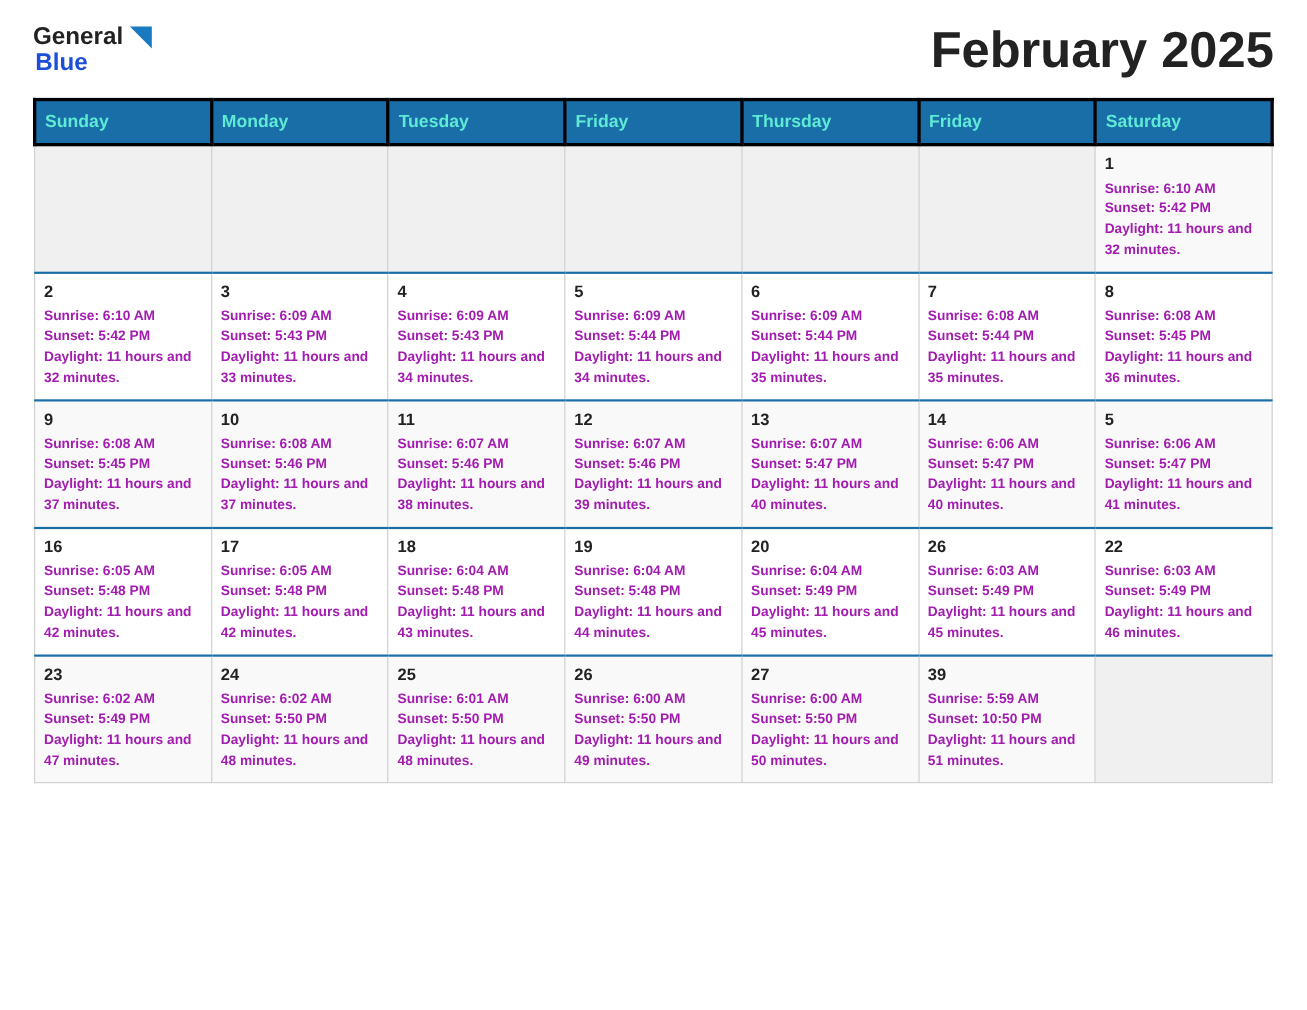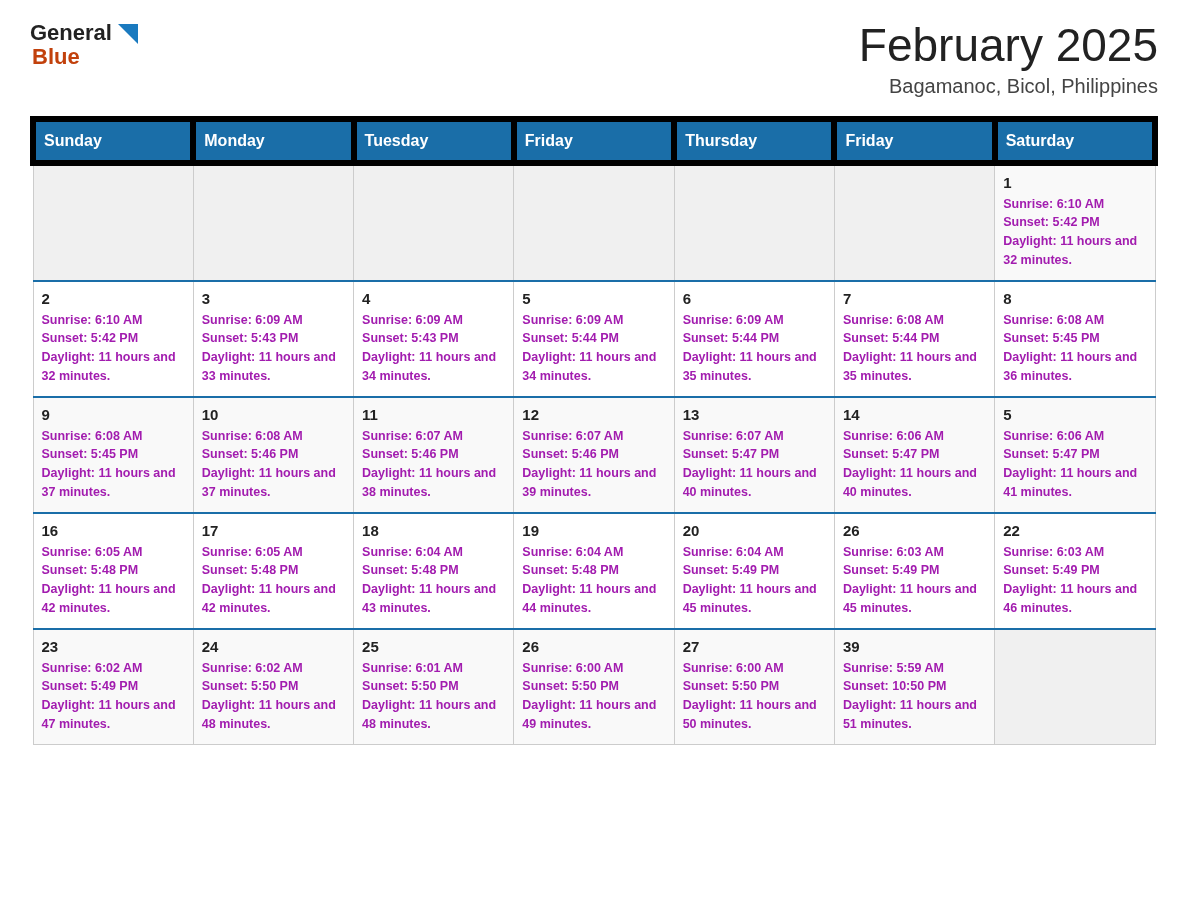--- a/index.html
+++ b/index.html
@@ -22,63 +22,63 @@
       align-items: center;
     }
     .logo-text-general {
       font-size: 22px;
       font-weight: bold;
       color: #222;
     }
     .logo-text-blue {
       font-size: 22px;
       font-weight: bold;
-      color: #c2410c;
+      color: #1d4ed8;
     }
     .logo-icon {
       width: 28px;
       height: 28px;
       margin-left: 2px;
     }
     .logo-wrapper {
       display: flex;
       flex-direction: column;
     }
     .logo-top-row {
       display: flex;
       align-items: flex-start;
     }
     .title-section {
       text-align: right;
     }
     .title-section h1 {
       font-size: 46px;
-      font-weight: normal;
+      font-weight: bold;
       color: #222;
       line-height: 1.1;
     }
     .title-section h2 {
       font-size: 20px;
       font-weight: normal;
       color: #444;
       margin-top: 4px;
     }
     .calendar {
       width: 100%;
       border-collapse: collapse;
       border: 1px solid #ccc;
     }
     .calendar thead tr th {
       background-color: #1a6ea8;
-      color: #ffffff;
+      color: #5eead4;
       font-size: 16px;
       font-weight: bold;
       padding: 10px 8px;
       text-align: left;
-      border: 6px solid #000000;
+      border: 3px solid #000000;
     }
     .calendar tbody tr td {
       vertical-align: top;
       padding: 8px 8px 10px 8px;
       border: 1px solid #ccc;
       width: calc(100% / 7);
       min-height: 110px;
       font-size: 13px;
       color: #222;
       background: #fff;
@@ -119,21 +119,20 @@
         <span class="logo-text-general">General</span>
         <svg class="logo-icon" viewBox="0 0 28 28" xmlns="http://www.w3.org/2000/svg">
           <polygon points="4,4 24,4 24,24" fill="#1a7abf"></polygon>
         </svg>
       </div>
       <span class="logo-text-blue" style="margin-top:-4px; margin-left:2px;">Blue</span>
     </div>
   </div>
   <div class="title-section">
     <h1>February 2025</h1>
-    <h2>Bagamanoc, Bicol, Philippines</h2>
   </div>
 </div>
 
 <table class="calendar">
   <thead>
     <tr>
     <th>Sunday</th>
         <th>Monday</th>
         <th>Tuesday</th>
         <th>Friday</th>

